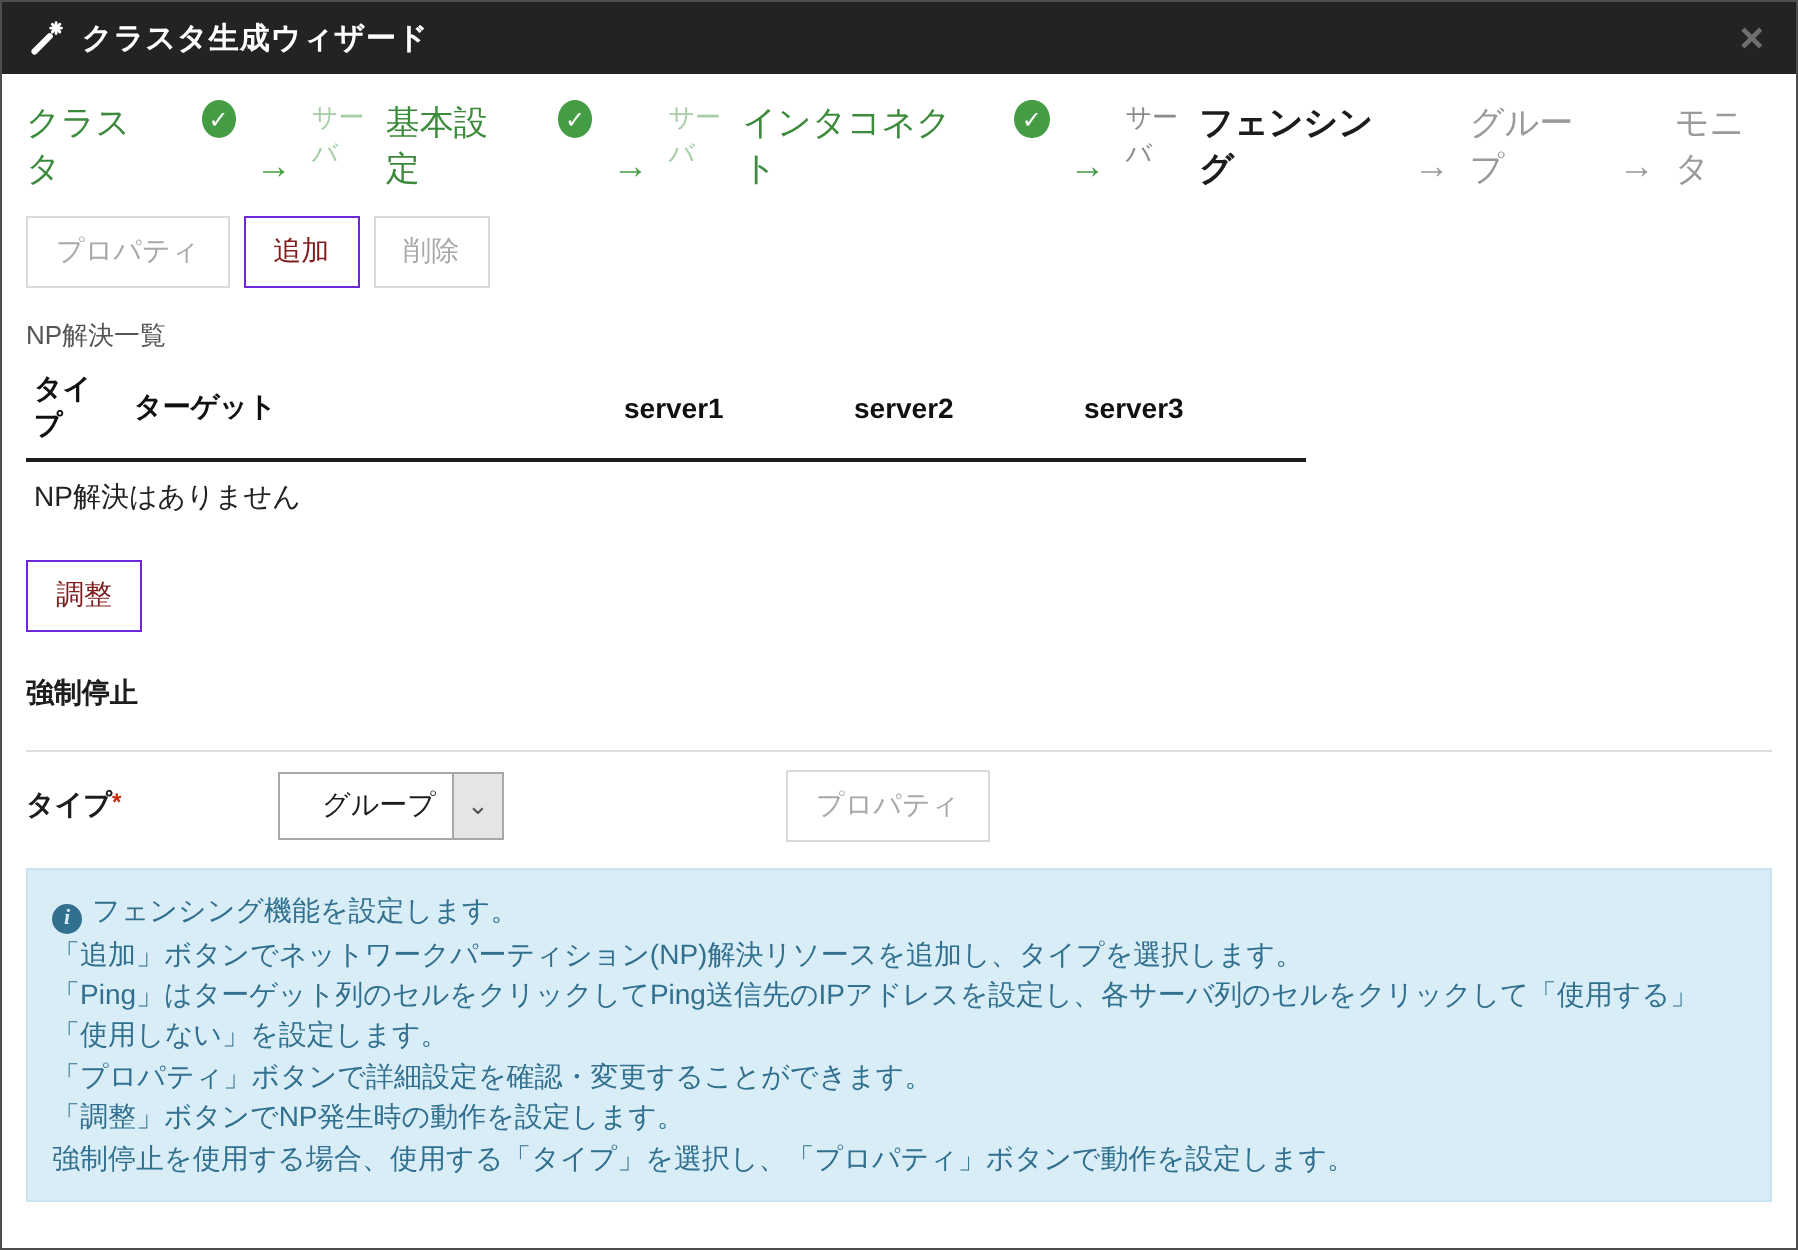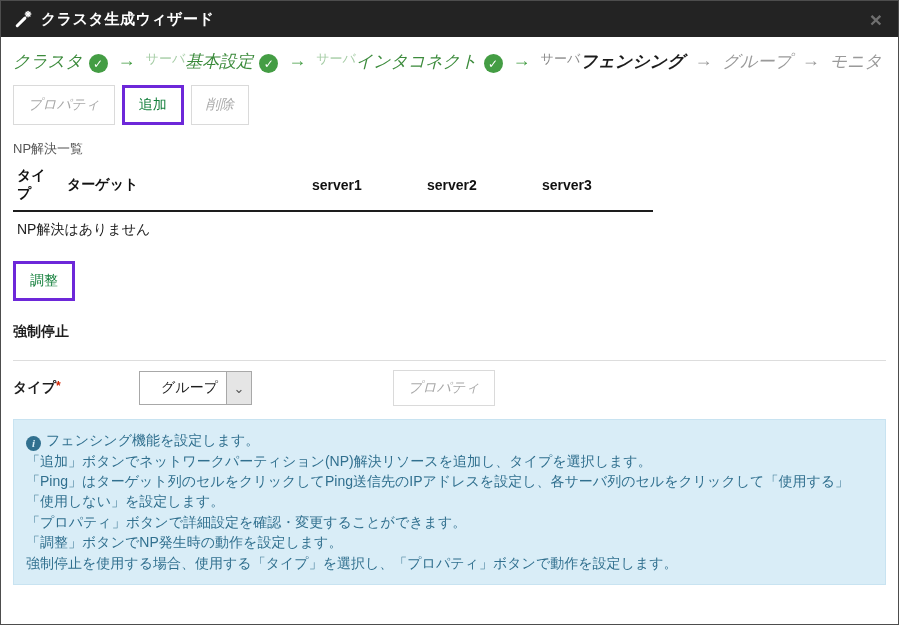--- a/index.html
+++ b/index.html
@@ -19,40 +19,40 @@
   .titlebar .close {
     margin-left: auto; color: #6f6f6f; font-size: 21px; font-weight: bold;
     line-height: 1; cursor: pointer; padding: 0 2px;
   }
   
   .content { padding: 0 12px; }
   
   .stepper { display: flex; align-items: flex-end; margin-top: 13px; }
   .step { display: flex; flex-direction: row; }
   .step .sub { display: block; height: 19px; font-size: 13px; }
-  .step .main { display: flex; align-items: flex-end; gap: 6px; font-size: 17px; font-style: italic; }
+  .step .main { display: flex; align-items: flex-start; gap: 24px; font-size: 17px; }
   .step.done .main { color: #3c8b3c; }
   .step.done .sub { color: #a6cda6; }
   .step.current .main { color: #1c1c1c; font-weight: bold; }
   .step.current .sub { color: #8a8a8a; }
   .step.todo .main { color: #9a9a9a; }
   .check {
     width: 19px; height: 19px; border-radius: 50%; background: #449d44;
     color: #fff; font-size: 12px; font-weight: bold;
     display: inline-flex; align-items: center; justify-content: center;
   }
   .arrow { font-size: 18px; font-weight: bold; padding: 0 10px 2px 10px; }
   .arrow.green { color: #449d44; }
   .arrow.grey { color: #999; }
   
   .toolbar { margin-top: 12px; display: flex; gap: 7px; }
   button { background: #fff; font-family: inherit; cursor: pointer; }
   .btn { font-size: 14px; padding: 8px 14px; }
-  .btn-enabled { border: 3px solid #6d28d9; color: #15803d; }
-  .btn-disabled { border: 1px solid #dadada; color: #a9a9a9; cursor: default; font-style: italic; }
+  .btn-enabled { border: 1px solid #6d28d9; color: #7f1d1d; }
+  .btn-disabled { border: 1px solid #dadada; color: #a9a9a9; cursor: default; }
   
   .np-caption { margin-top: 15px; font-size: 13px; color: #555; }
   table { border-collapse: collapse; width: 640px; margin-top: 2px; }
   th { font-size: 14px; color: #111; text-align: left; padding: 7px 4px; border-bottom: 2px solid #1d1d1d; }
   td.empty { font-size: 14px; color: #222; padding: 9px 4px 10px 4px; }
   
   .adjust-row { margin-top: 12px; }
   
   .forced-heading {
     margin-top: 22px; font-size: 14px; font-weight: bold; color: #1d1d1d;

